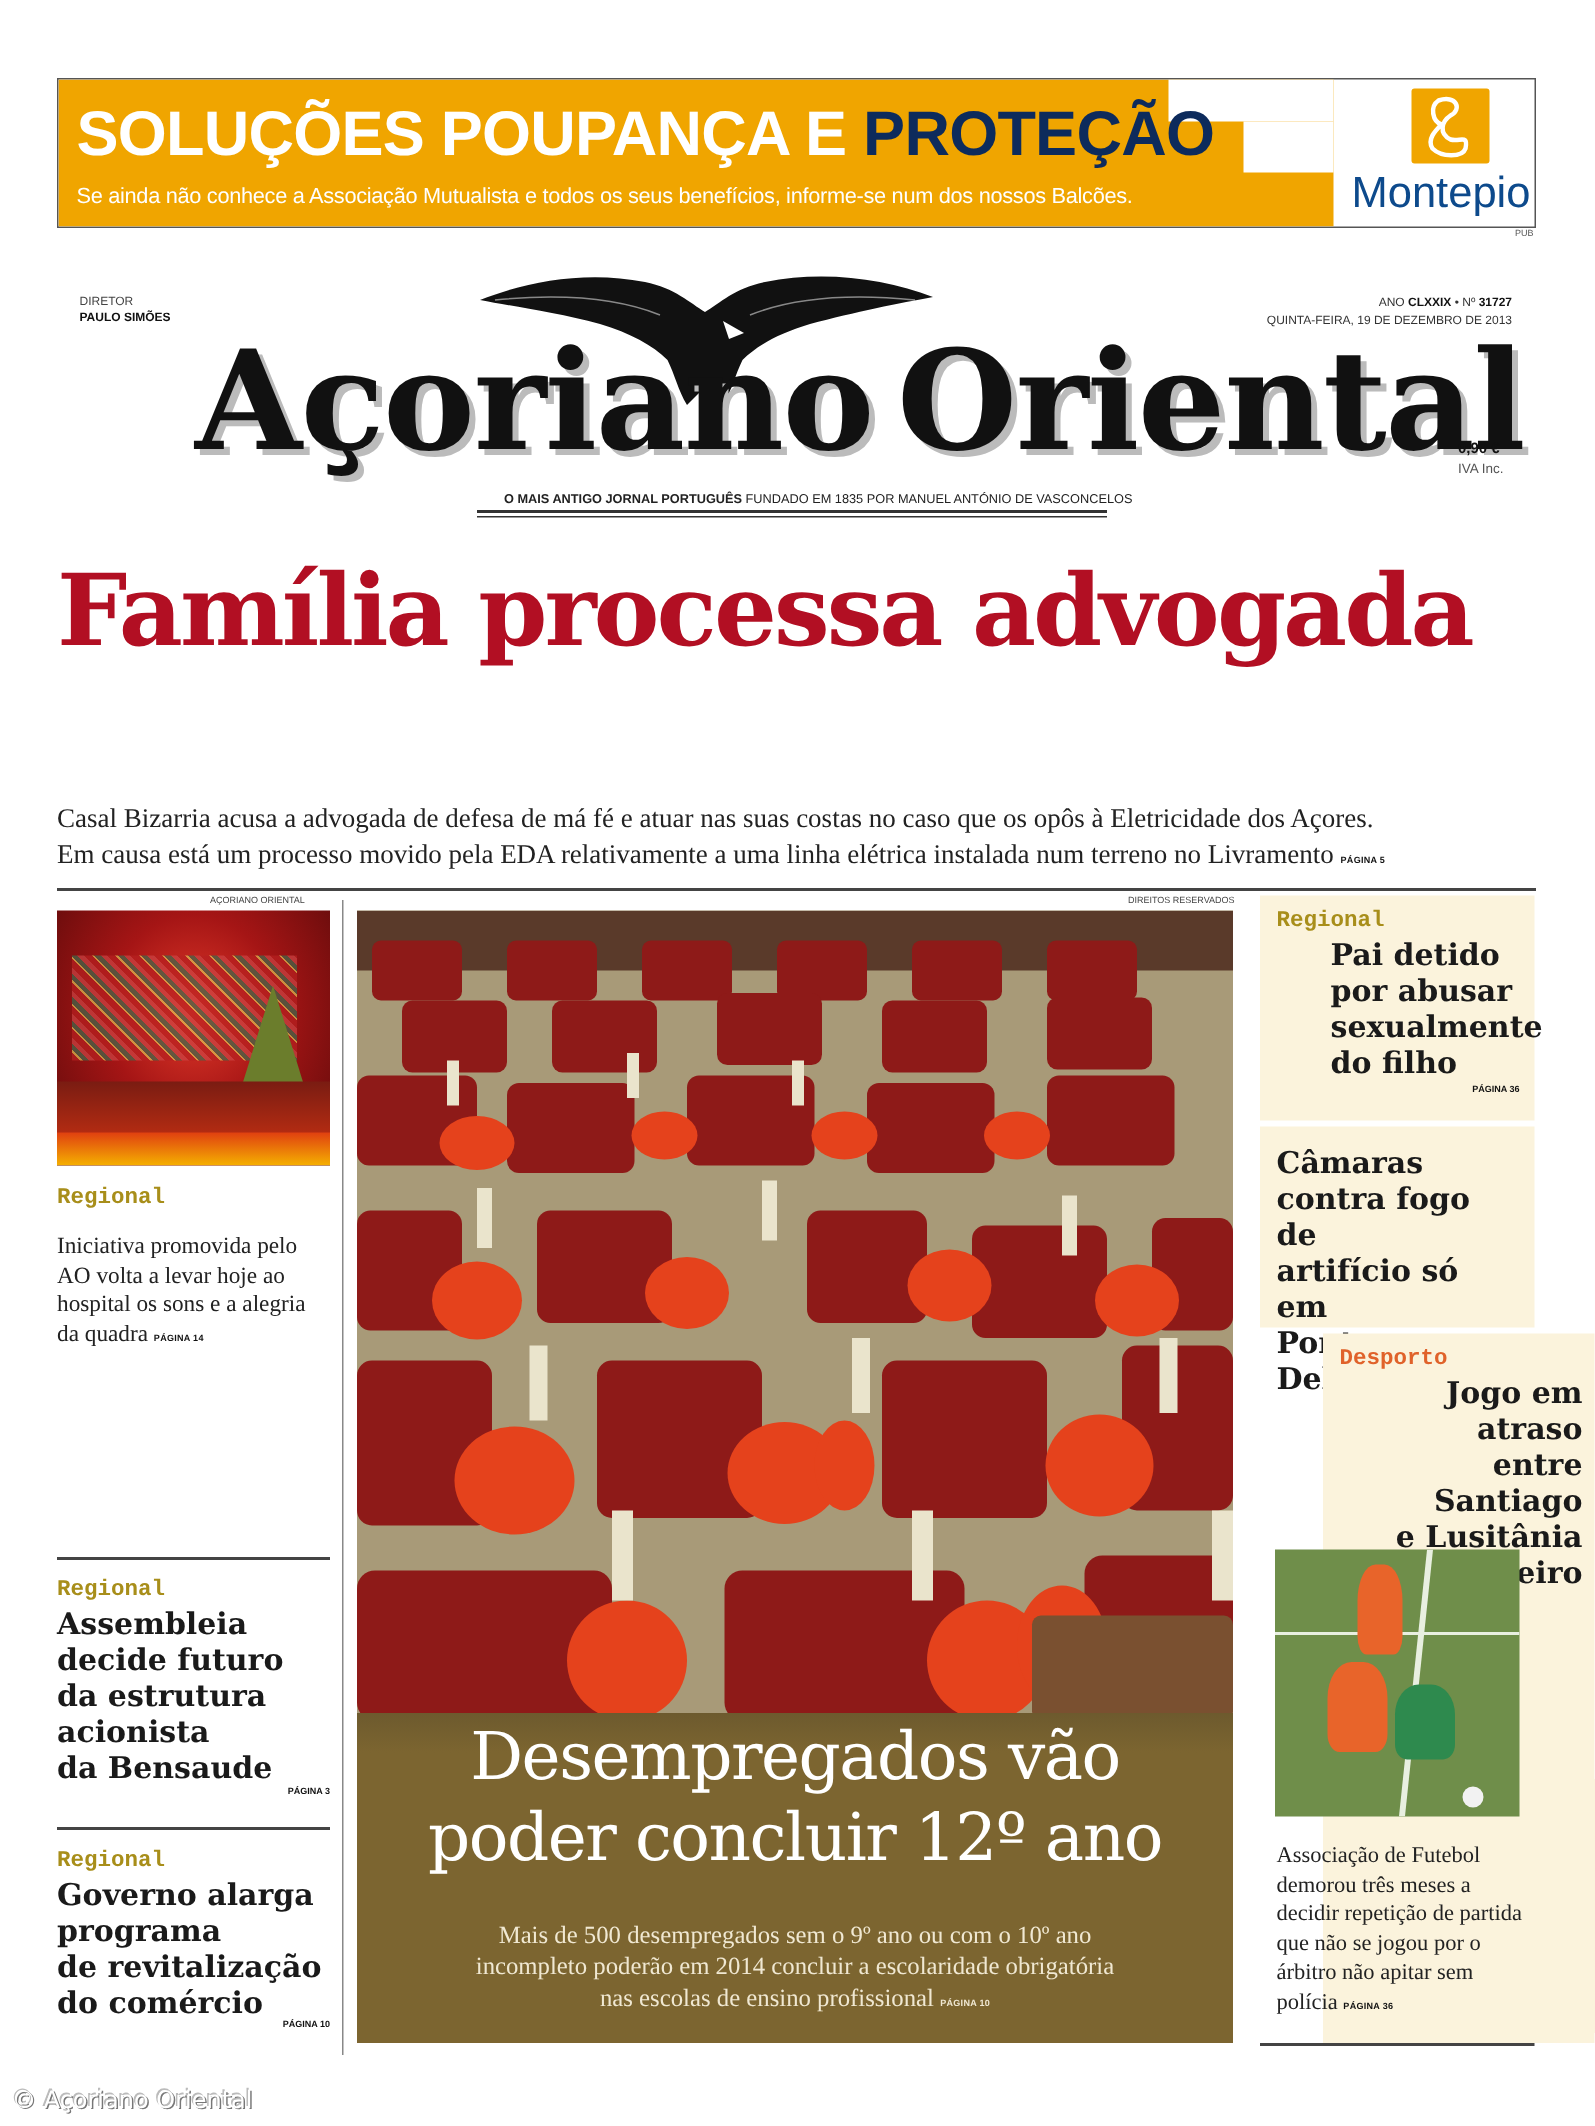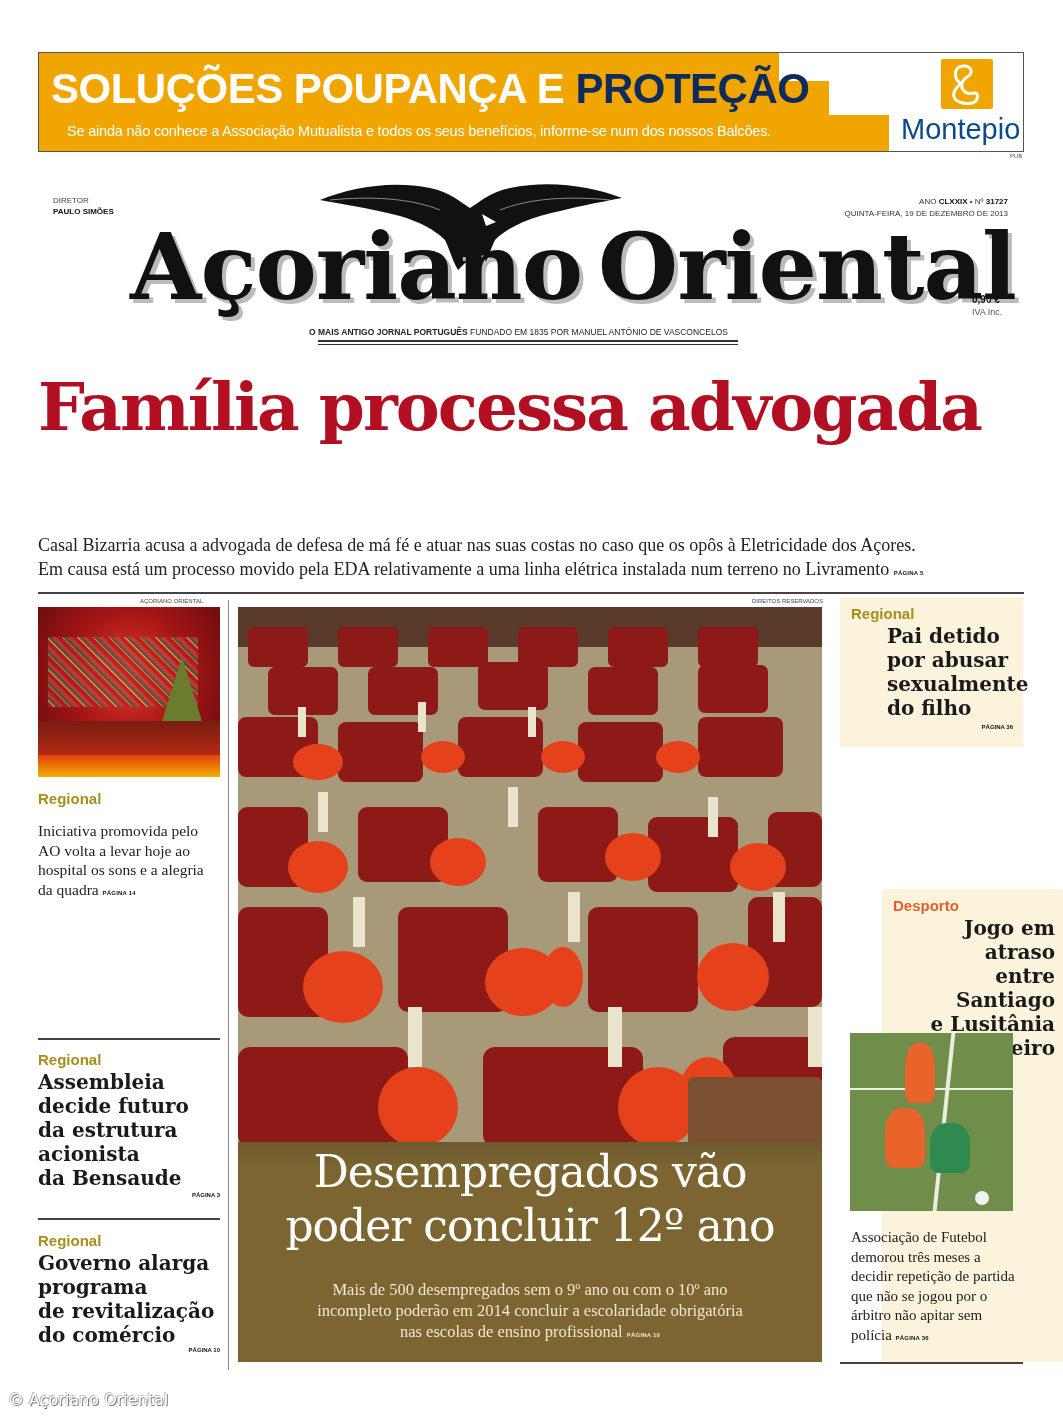--- a/index.html
+++ b/index.html
@@ -18,21 +18,21 @@
     }
     .ad-step {
       position: absolute; background: #ffffff;
     }
     .ad-title {
       position: absolute; left: 12px; top: 12px; font-size: 42px; font-weight: bold;
       color: #ffffff; letter-spacing: -0.5px; font-family: "Liberation Sans", sans-serif;
     }
     .ad-title .accent { color: #0d2b5c; }
     .ad-sub {
-      position: absolute; left: 28px; top: 70px; font-size: 14.5px; color: #ffffff;
+      position: absolute; left: 12px; top: 70px; font-size: 14.5px; color: #ffffff;
       font-family: "Liberation Sans", sans-serif; letter-spacing: -0.2px;
     }
     .montepio-logo {
       position: absolute; left: 902px; top: 6px; width: 52px; height: 50px;
       background: #f0a500; border-radius: 2px;
     }
     .montepio-logo svg { width: 100%; height: 100%; }
     .montepio-name {
       position: absolute; left: 862px; top: 60px; font-size: 29px; color: #0d4a8c;
       font-family: "Liberation Sans", sans-serif;
@@ -54,21 +54,21 @@
     .eagle { position: absolute; left: 310px; top: 178px; width: 320px; height: 95px; }
     .logo-text {
       position: absolute; left: 130px; top: 212px; width: 800px; height: 110px;
       font-family: "DejaVu Serif", serif; font-size: 92px; font-weight: bold;
       color: #111; letter-spacing: -1px; line-height: 110px;
       text-shadow: 4px 4px 0 #bbb;
     }
     .logo-text .w1 { position: absolute; left: 0; }
     .logo-text .w2 { position: absolute; left: 468px; }
     .tagline {
-      position: absolute; left: 309px; top: 327px; font-size: 8.5px; color: #222; letter-spacing: 0px;
+      position: absolute; left: 336px; top: 327px; font-size: 8.5px; color: #222; letter-spacing: 0px;
     }
     .tagline b { font-weight: bold; }
     .tagline-rule1 { position: absolute; left: 318px; top: 340px; width: 420px; height: 2px; background: #333; }
     .tagline-rule2 { position: absolute; left: 318px; top: 344px; width: 420px; height: 1px; background: #333; }
 
     
     .lead-headline {
       position: absolute; left: 38px; top: 368px; width: 990px;
       font-family: "DejaVu Serif", serif; font-size: 66px; line-height: 78px;
       color: #b20f23; font-weight: bold; letter-spacing: -2px;
@@ -98,21 +98,21 @@
       position: absolute; right: 10px; bottom: 30px; width: 0; height: 0;
       border-left: 28px solid transparent; border-right: 28px solid transparent; border-bottom: 90px solid #6b7d2c;
     }
     .left-photo .lights {
       position: absolute; left: 10px; top: 30px; width: 150px; height: 70px;
       background: repeating-linear-gradient(45deg, #b72020 0 4px, #e0c050 4px 5px, #3c6a4c 5px 8px, #c44 8px 11px);
       opacity: 0.7;
     }
     .left-vrule { position: absolute; left: 228px; top: 600px; width: 1px; height: 770px; background: #888; }
 
-    .kicker { font-family: Liberation Sans, sans-serif; font-weight: bold; font-size: 15px; color: #a88e1a; }
+    .kicker { font-family: Liberation Mono, monospace; font-weight: bold; font-size: 15px; color: #a88e1a; }
     .kicker.sport { color: #e0622a; }
     .story-head {
       font-family: "DejaVu Serif", serif; font-weight: bold; font-size: 20px; line-height: 24px; color: #1a1a1a;
     }
     .story-head.blue { color: #1f62a0; font-size: 23px; line-height: 29px; }
     .story-body {
       font-family: "Liberation Serif", serif; font-size: 15.5px; line-height: 19.5px; color: #222;
     }
     .story-pageref { text-align: right; font-size: 6px; font-weight: bold; color: #111; }
     .col-rule { position: absolute; height: 2px; background: #444; }
@@ -335,20 +335,29 @@
   <div class="right-box" style="top:0;height:150px;">
     <div class="kicker">Regional</div>
     <div class="story-head" style="margin-top:2px;margin-left:36px;">
       <div>Pai detido</div>
       <div>por abusar</div>
       <div>sexualmente</div>
       <div>do filho</div>
     </div>
     <div class="story-pageref" style="margin-top:4px;">PÁGINA 36</div>
   </div>
+  <div class="right-box" style="top:154px;height:134px;padding-top:12px;">
+    <div class="story-head">
+      <div>Câmaras</div>
+      <div>contra fogo de</div>
+      <div>artifício só em</div>
+      <div>Ponta Delgada</div>
+    </div>
+    <div class="story-pageref" style="margin-top:4px;">PÁGINA 36</div>
+  </div>
   <div class="right-box" style="top:292px;height:473px;margin-left:42px;">
     <div class="kicker sport">Desporto</div>
     <div class="story-head" style="margin-top:2px;text-align:right;">
       <div>Jogo em atraso</div>
       <div>entre Santiago</div>
       <div>e Lusitânia</div>
       <div>a 5 de janeiro</div>
     </div>
   </div>
   <div class="right-photo">

